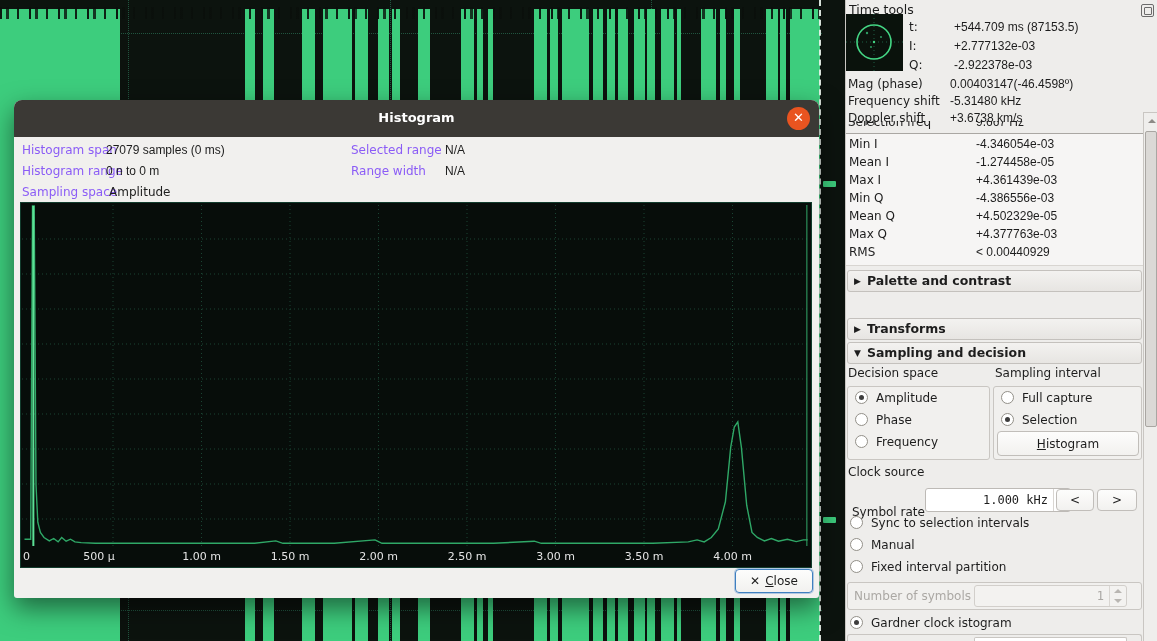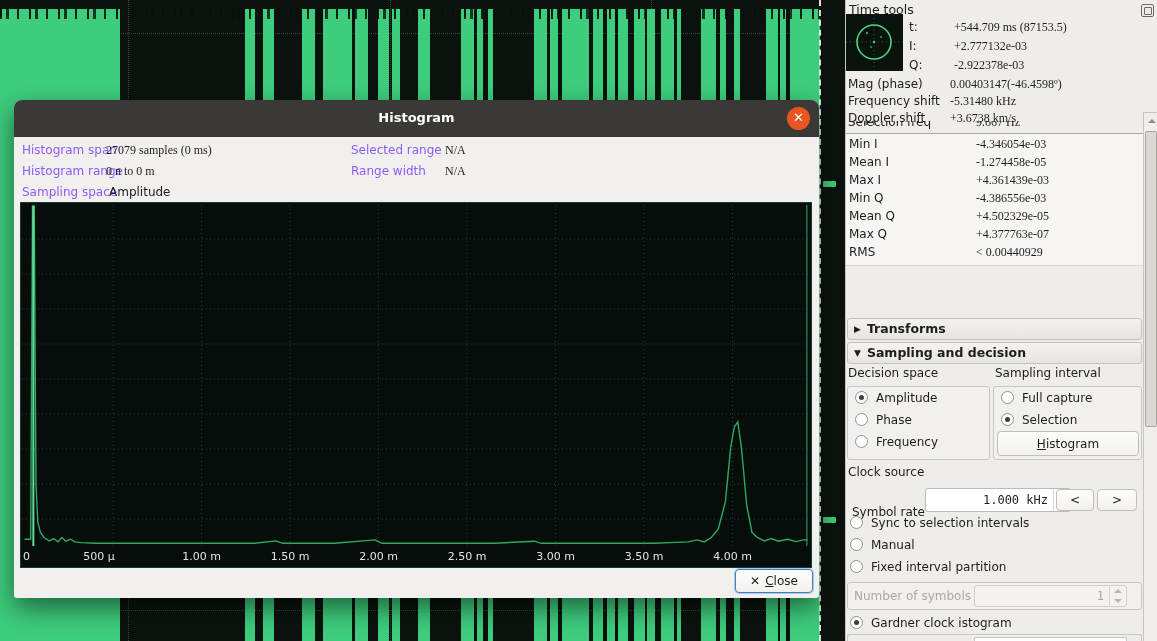--- a/index.html
+++ b/index.html
@@ -1,18 +1,18 @@
 <!DOCTYPE html>
 <html><head>
 <meta charset="utf-8">
 <style>
   * { box-sizing: border-box; margin: 0; padding: 0; }
   html,body { width:1157px; height:641px; overflow:hidden; }
   body { position:relative; font-family:"DejaVu Sans","Liberation Sans",sans-serif; font-size:12px; color:#1d1d1d; background:#eeedeb; }
-  .mono { font-family:Liberation Serif, serif; }
+  .mono { font-family:Liberation Sans, sans-serif; }
 
   
   #waveform { position:absolute; left:0; top:0; width:845px; height:641px; background:#0c130e; }
   .wbar { position:absolute; top:9px; bottom:0; background:#3dcd7d; }
   .wgrid-h { position:absolute; left:0; width:822px; height:0; border-top:1px dotted #20553f; }
   .wgrid-v { position:absolute; top:0; height:641px; width:0; border-left:1px dotted #20553f; }
   #noise-band { position:absolute; left:0; top:7px; width:822px; height:12px;
     background:repeating-linear-gradient(90deg, rgba(10,15,11,.95) 0 2px, rgba(10,15,11,0) 2px 6px, rgba(10,15,11,.8) 6px 9px, rgba(10,15,11,0) 9px 17px, rgba(10,15,11,.9) 17px 19px, rgba(10,15,11,0) 19px 29px); }
   #wave-cursor { position:absolute; left:819px; top:0; height:641px; width:0; border-left:2px dashed #e8f1ea; opacity:.92; }
   .gmark { position:absolute; left:823px; width:13px; height:6px; background:#3dcd7d; border-radius:1px; }
@@ -225,24 +225,27 @@
   <div class="sb-value mono" style="left:130px;top:137px">-4.346054e-03</div>
   <div class="sb-label" style="left:3px;top:155px">Mean I</div>
   <div class="sb-value mono" style="left:130px;top:155px">-1.274458e-05</div>
   <div class="sb-label" style="left:3px;top:173px">Max I</div>
   <div class="sb-value mono" style="left:130px;top:173px">+4.361439e-03</div>
   <div class="sb-label" style="left:3px;top:191px">Min Q</div>
   <div class="sb-value mono" style="left:130px;top:191px">-4.386556e-03</div>
   <div class="sb-label" style="left:3px;top:209px">Mean Q</div>
   <div class="sb-value mono" style="left:130px;top:209px">+4.502329e-05</div>
   <div class="sb-label" style="left:3px;top:227px">Max Q</div>
-  <div class="sb-value mono" style="left:130px;top:227px">+4.377763e-07</div>
+  <div class="sb-value mono" style="left:130px;top:227px">+4.377763e-03</div>
   <div class="sb-label" style="left:3px;top:245px">RMS</div>
   <div class="sb-value mono" style="left:130px;top:245px">&lt; 0.00440929</div>
 
+  <div class="section-hdr" style="top:270px">
+    <span class="arr">▶</span><span>Palette and contrast</span>
+  </div>
   <div class="section-hdr" style="top:318px">
     <span class="arr">▶</span><span>Transforms</span>
   </div>
   <div class="section-hdr" style="top:342px">
     <span class="arr">▼</span><span>Sampling and decision</span>
   </div>
 
   <div class="sb-label" style="left:2px;top:366px">Decision space</div>
   <div class="sb-label" style="left:149px;top:366px">Sampling interval</div>
 

